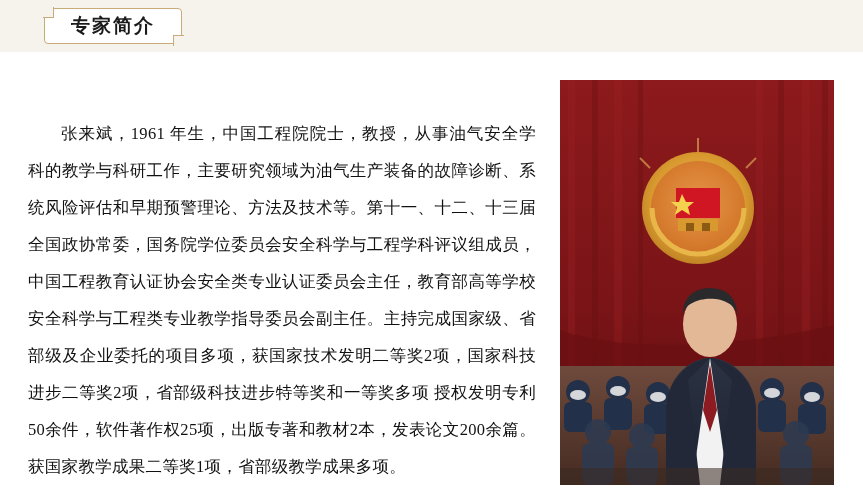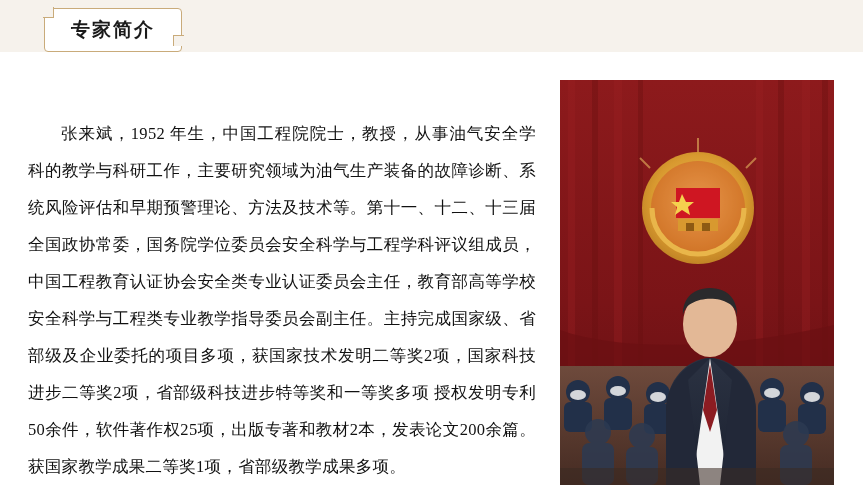--- a/index.html
+++ b/index.html
@@ -22,21 +22,21 @@
     top: 0;
     width: 863px;
     height: 52px;
     background: #f6f2ec;
   }
   .header-tab {
     position: absolute;
     left: 44px;
     top: 8px;
     width: 138px;
-    height: 44px;
+    height: 36px;
     background: #ffffff;
     border: 1px solid #c9ab7a;
     border-radius: 4px;
     display: flex;
     align-items: center;
     justify-content: center;
     box-sizing: border-box;
   }
   .header-tab-title {
     font-size: 19px;
@@ -98,21 +98,21 @@
 <div class="header">
   <div class="header-tab">
     <span class="header-tab-title">专家简介</span>
   </div>
   <div class="tab-corner tl"></div>
   <div class="tab-corner br"></div>
 </div>
 
 <div class="content">
 
-  <p class="bio-text">张来斌，1952 年生，中国工程院院士，教授，从事油气安全学科的教学与科研工作，主要研究领域为油气生产装备的故障诊断、系统风险评估和早期预警理论、方法及技术等。第十一、十二、十三届全国政协常委，国务院学位委员会安全科学与工程学科评议组成员，中国工程教育认证协会安全类专业认证委员会主任，教育部高等学校安全科学与工程类专业教学指导委员会副主任。主持完成国家级、省部级及企业委托的项目多项，获国家技术发明二等奖2项，国家科技进步二等奖2项，省部级科技进步特等奖和一等奖多项  授权发明专利50余件，软件著作权25项，出版专著和教材2本，发表论文200余篇。获国家教学成果二等奖1项，省部级教学成果多项。</p>
+  <p class="bio-text">张来斌，1961 年生，中国工程院院士，教授，从事油气安全学科的教学与科研工作，主要研究领域为油气生产装备的故障诊断、系统风险评估和早期预警理论、方法及技术等。第十一、十二、十三届全国政协常委，国务院学位委员会安全科学与工程学科评议组成员，中国工程教育认证协会安全类专业认证委员会主任，教育部高等学校安全科学与工程类专业教学指导委员会副主任。主持完成国家级、省部级及企业委托的项目多项，获国家技术发明二等奖2项，国家科技进步二等奖2项，省部级科技进步特等奖和一等奖多项  授权发明专利50余件，软件著作权25项，出版专著和教材2本，发表论文200余篇。获国家教学成果二等奖1项，省部级教学成果多项。</p>
 
   <div class="photo">
     <svg class="photo-svg" viewBox="0 0 274 405" preserveAspectRatio="xMidYMid slice">
       <defs>
         <linearGradient id="curtain" x1="0" y1="0" x2="0" y2="1">
           <stop offset="0%" stop-color="#8d1a1c"></stop>
           <stop offset="55%" stop-color="#7a1417"></stop>
           <stop offset="100%" stop-color="#5d0f12"></stop>
         </linearGradient>
         <radialGradient id="emblemGlow" cx="50%" cy="45%" r="60%">

